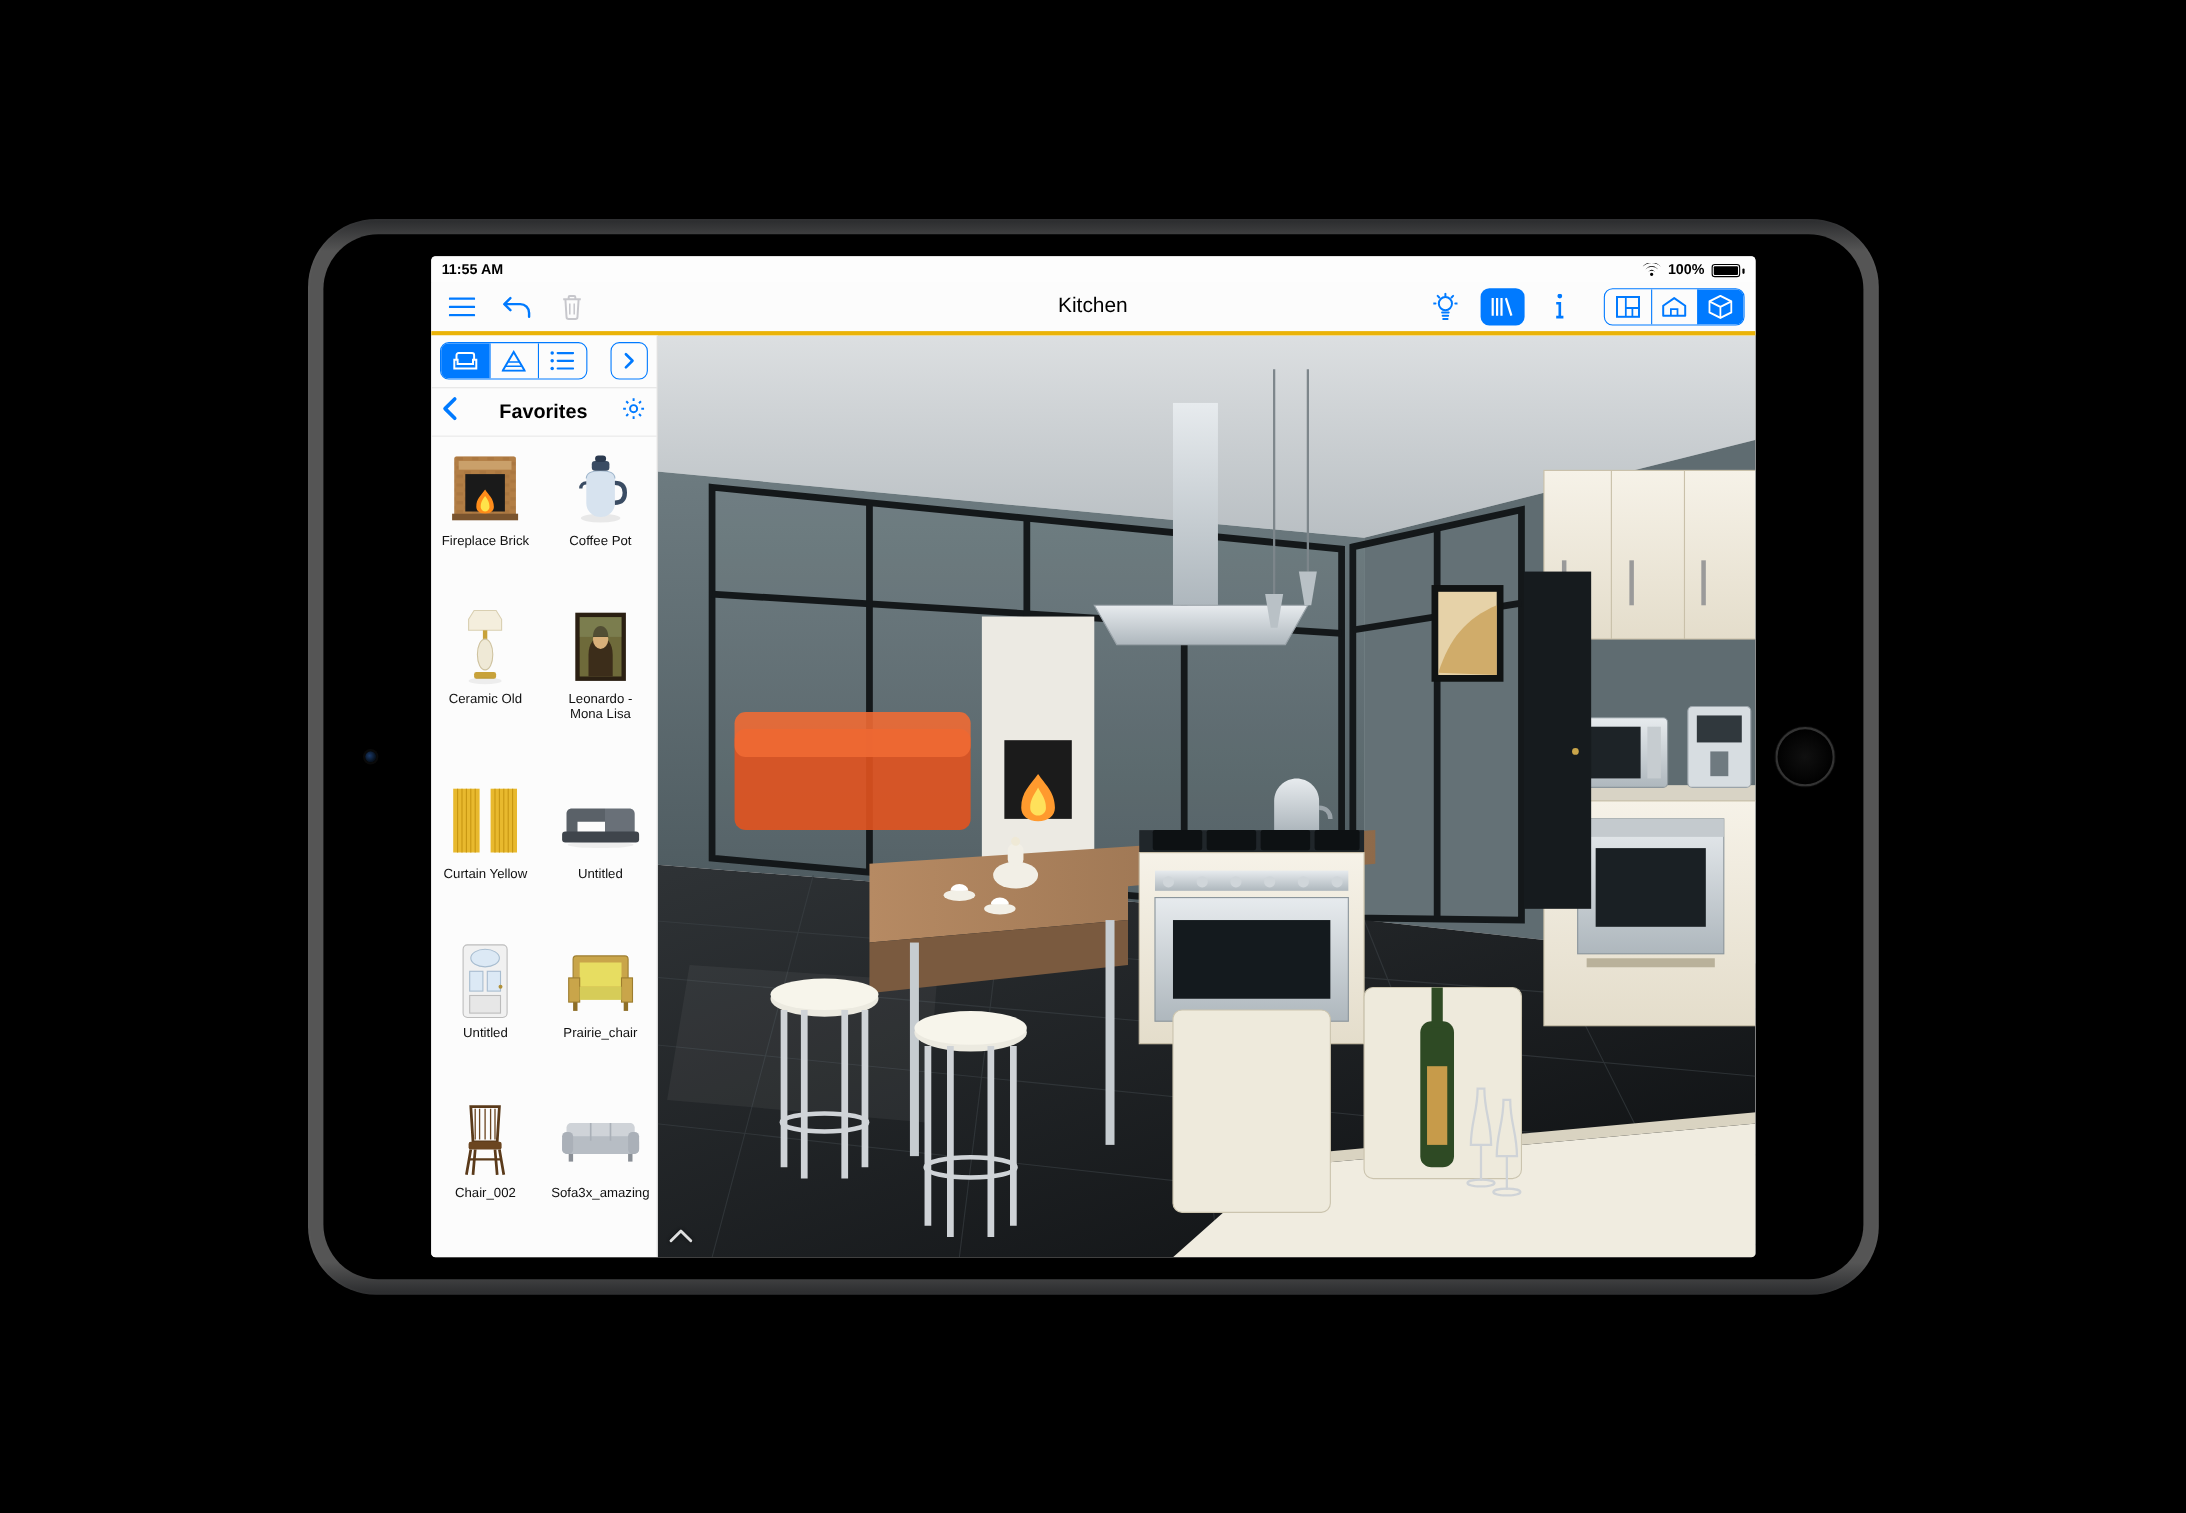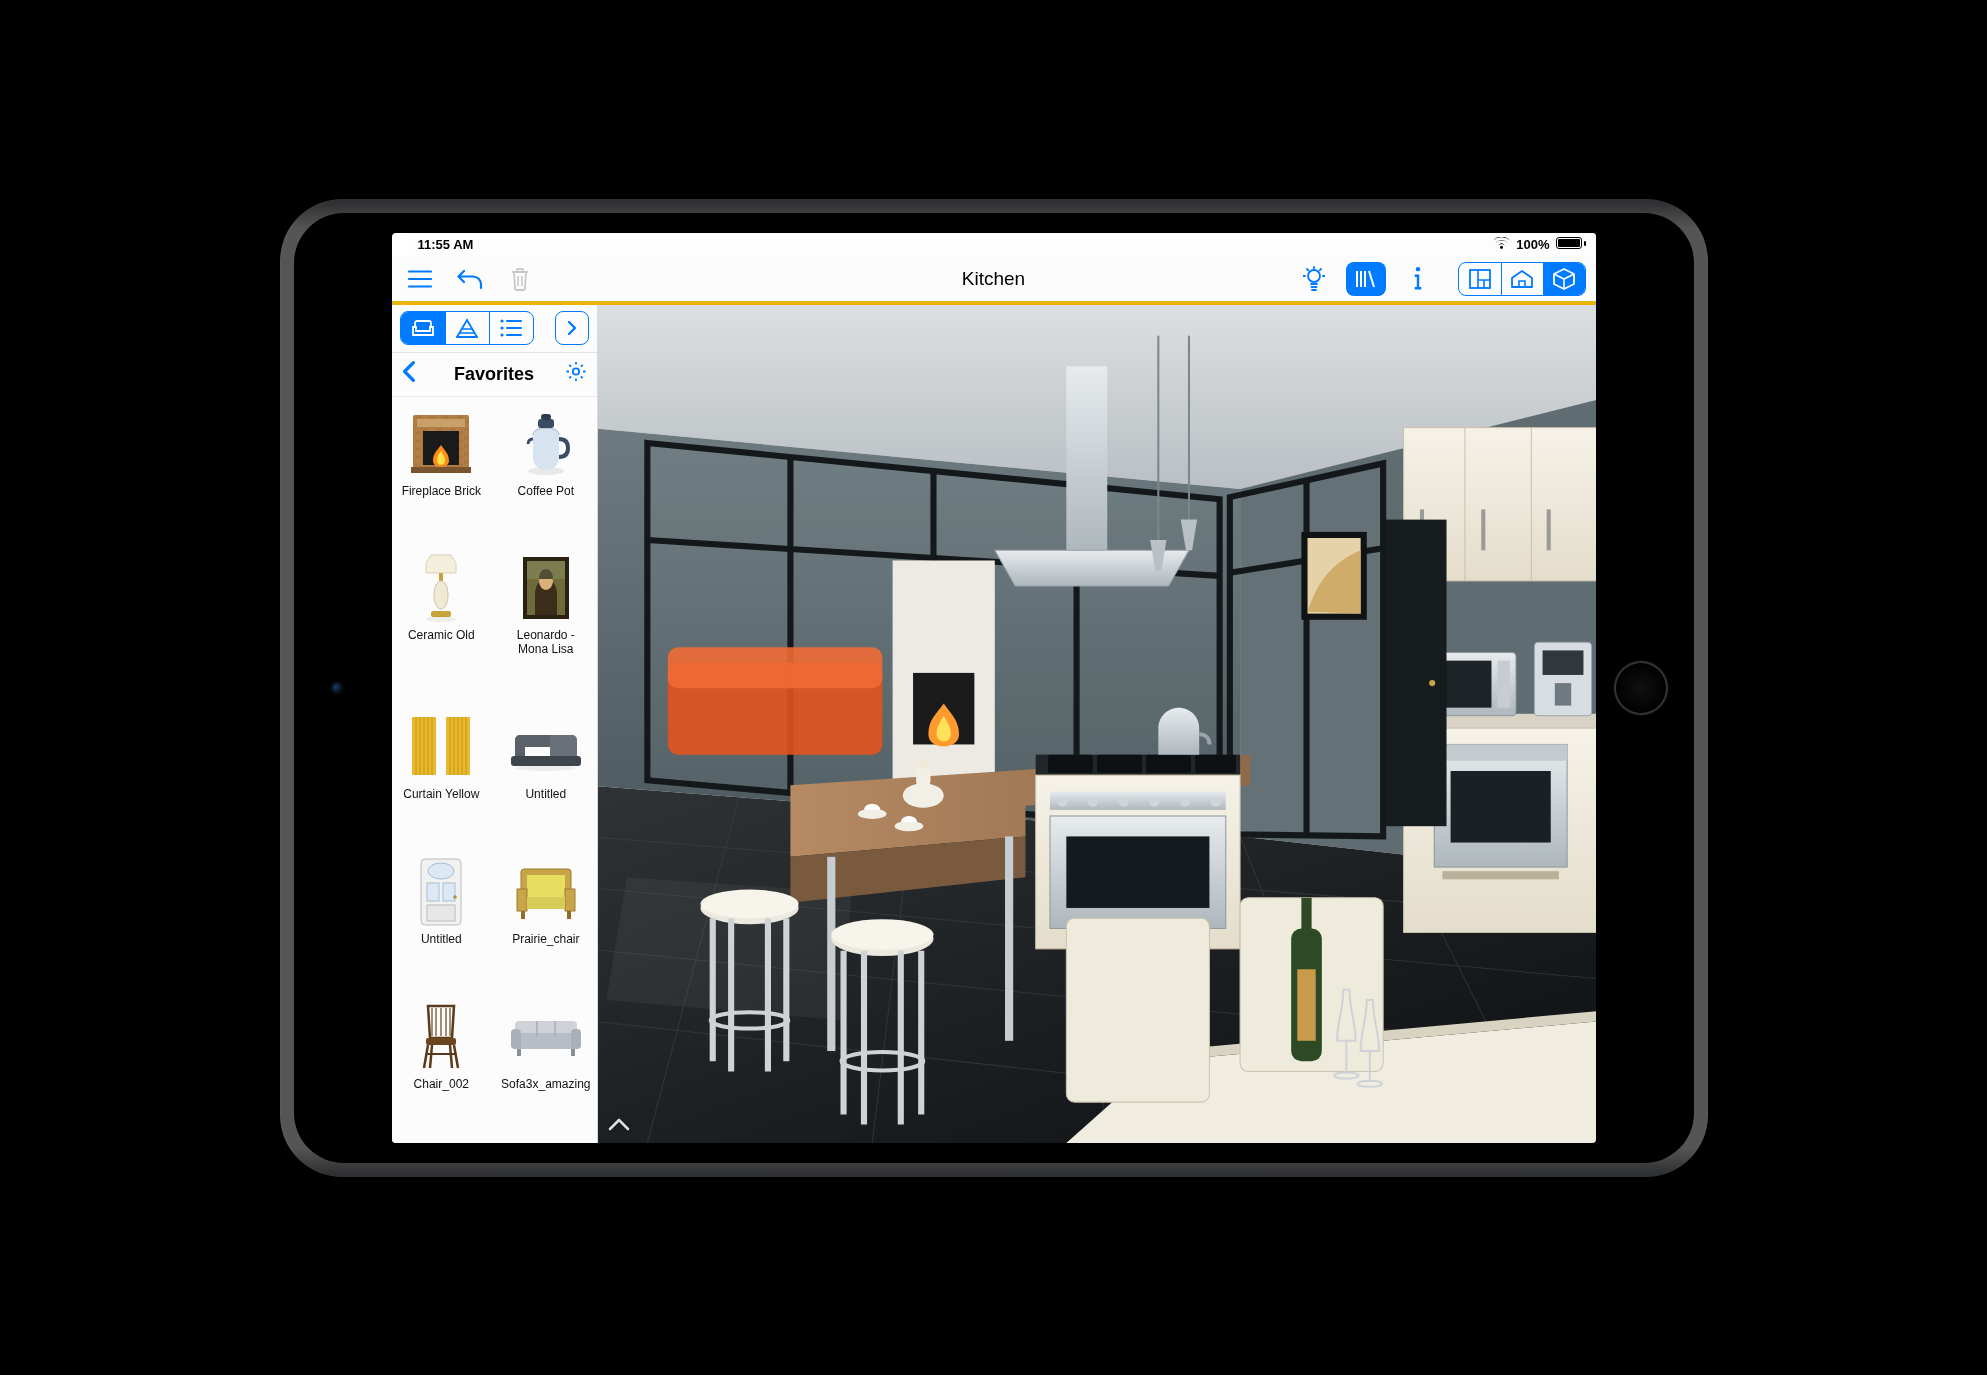--- a/index.html
+++ b/index.html
@@ -56,23 +56,22 @@
   .status-bar {
     height:24px;
     display:flex;
     align-items:center;
     justify-content:space-between;
     padding:0 10px;
     font-size:13px;
     font-weight:600;
     color:#000;
     background:#fdfdfd;
-    margin-left:16px;
-  }
-  .status-right { display:flex; align-items:flex-start; gap:6px; }
+  }
+  .status-right { display:flex; align-items:flex-end; gap:6px; }
   .wifi-icon svg { display:block; }
   .battery {
     display:flex; align-items:center; gap:2px;
   }
   .battery-body { width:26px; height:12px; border:1.5px solid #000; border-radius:3px; position:relative; }
   .battery-body::after { content:""; position:absolute; left:1px; right:1px; top:1px; bottom:1px; background:#000; border-radius:1px;}
   .battery-tip { width:2px; height:5px; background:#000; border-radius:1px; }
 
   
   .toolbar {

